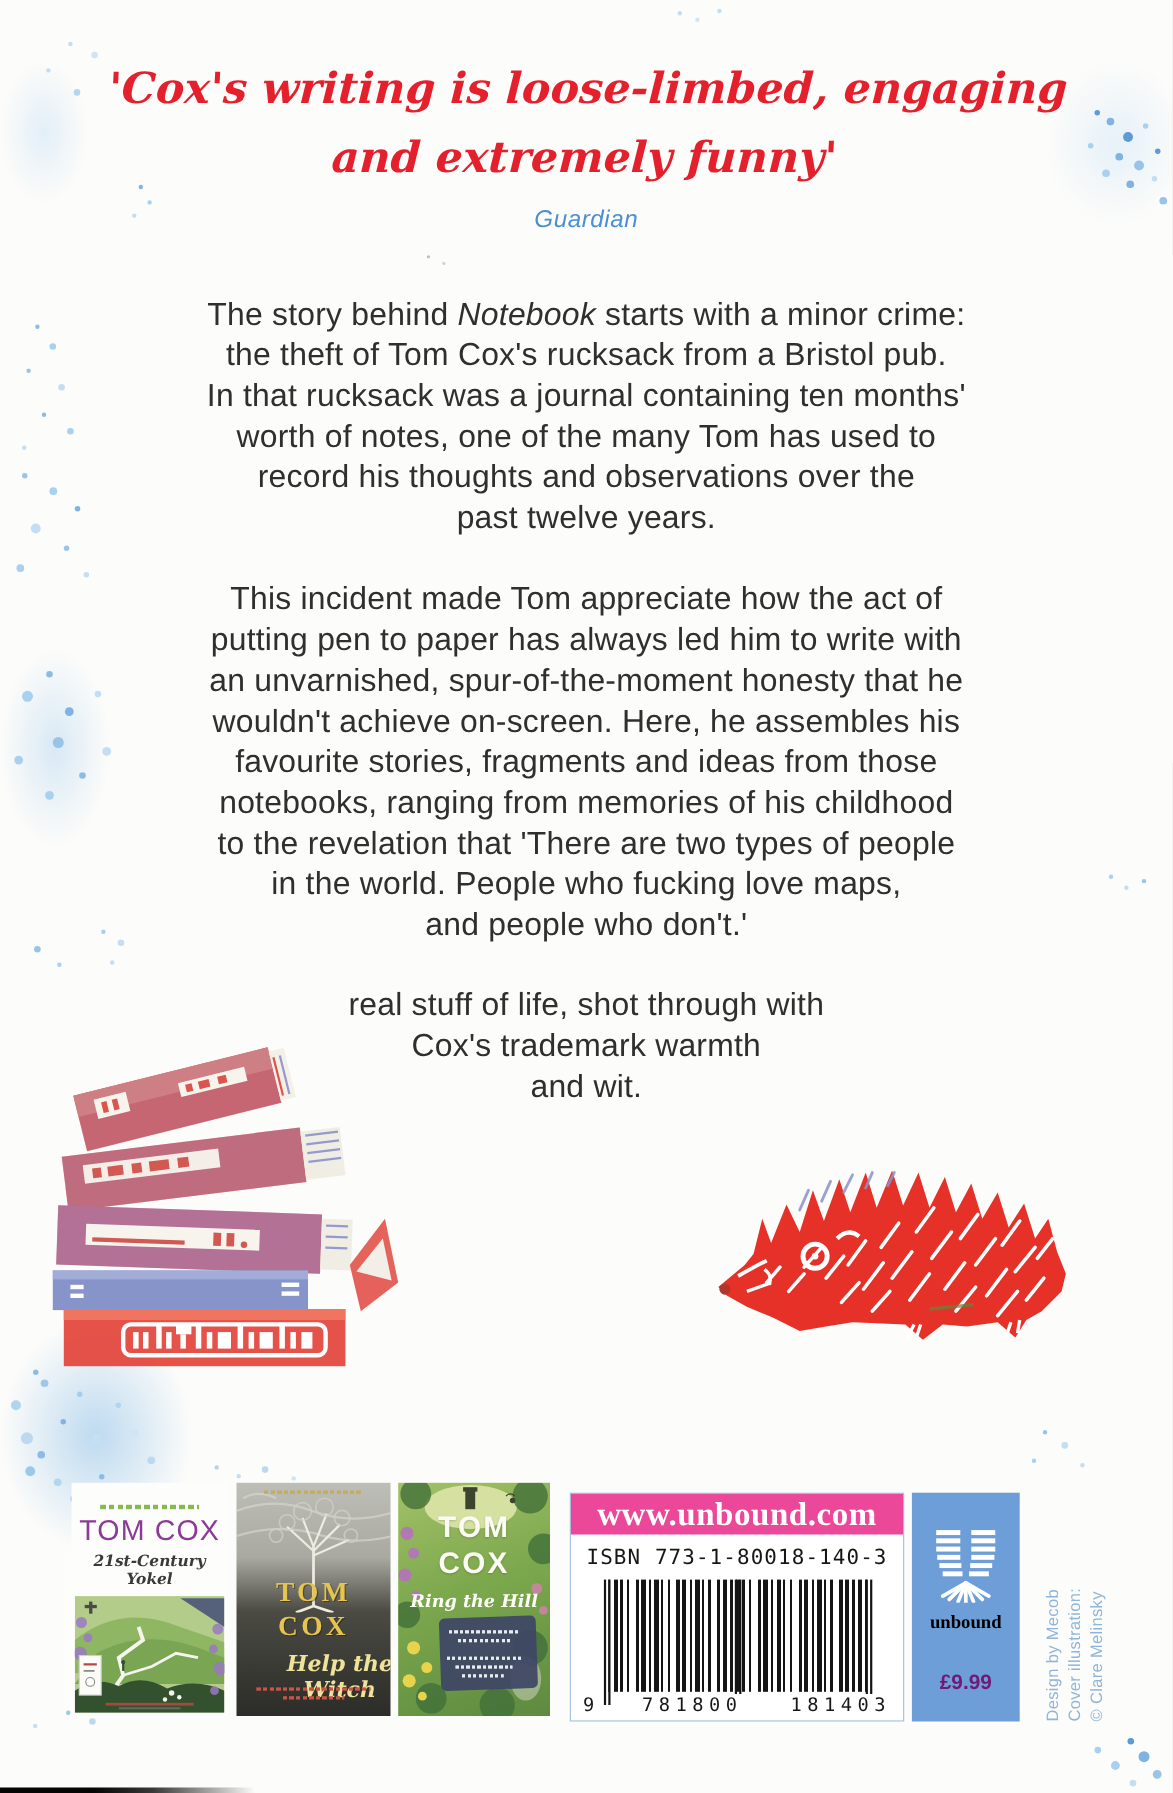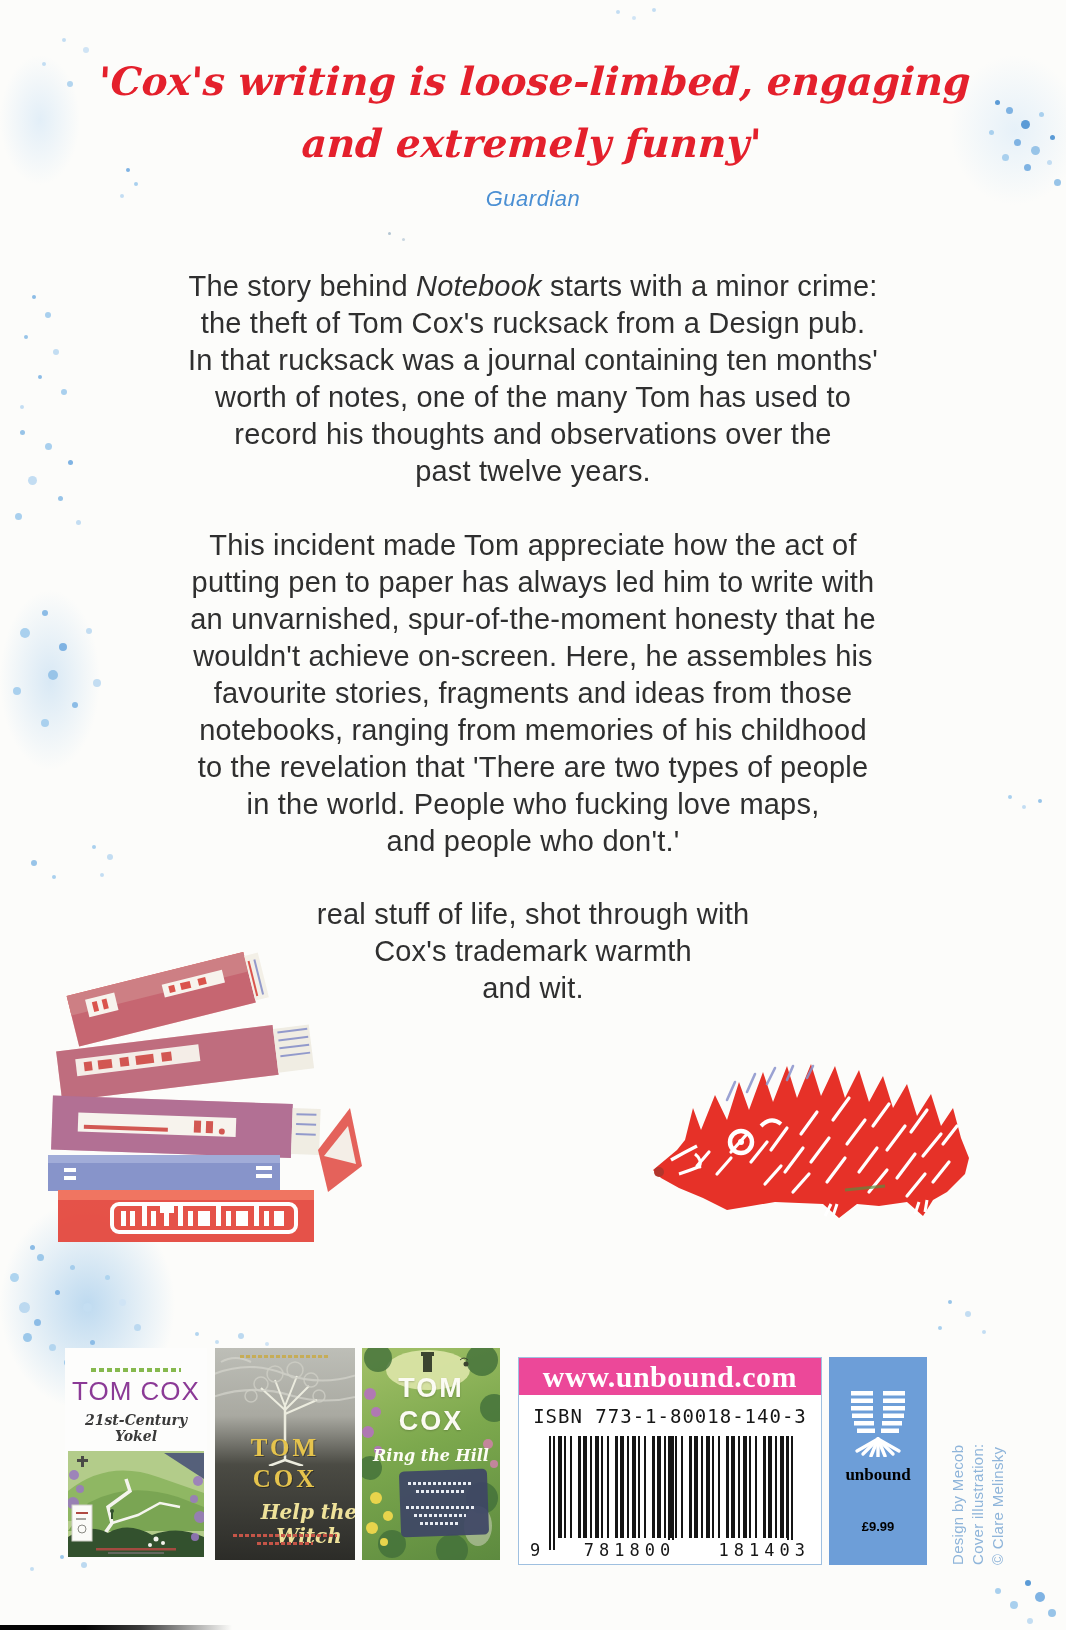--- a/index.html
+++ b/index.html
@@ -81,21 +81,21 @@
   .bp-digits{position:absolute;left:8px;right:8px;top:182px;display:flex;
     justify-content:space-between;font-family:"DejaVu Sans Mono",monospace;
     font-size:17px;color:#161616;background:transparent;}
   .bp-digits .grp{background:#ffffff;padding:0 3px;letter-spacing:5px;}
   
   #unbound-box{position:absolute;left:829px;top:1357px;width:98px;height:208px;background:#6d9ed8;}
   .ub-logo{position:absolute;left:22px;top:34px;}
   .ub-name{position:absolute;top:108px;width:100%;text-align:center;
     font-family:"Liberation Serif",serif;font-weight:700;font-size:17px;color:#000000;}
   .ub-price{position:absolute;top:162px;width:100%;text-align:center;
-    font-weight:700;font-size:13px;color:#000000;}
+    font-weight:700;font-size:19px;color:#701a75;}
   
   .credits{position:absolute;left:948px;top:1565px;width:152px;
     transform:rotate(-90deg);transform-origin:left top;
     font-size:15px;line-height:20px;color:#8fb5da;letter-spacing:.3px;}
 </style>
 </head>
 <body>
 
 <div id="page">
 
@@ -121,21 +121,21 @@
   <i class="sp" style="left:60px;top:1555px;width:4px;height:4px;background:#9cc8ea;box-shadow:22px 8px 0 1px #bcd9f0,-30px 12px 0 0 #c4def2;"></i>
 
   <div class="quote">
     <div class="ln">'Cox's writing is loose-limbed, engaging</div>
     <div class="ln">and extremely funny'</div>
   </div>
   <div class="attribution">Guardian</div>
 
   <div class="para" id="p1">
     <div class="ln"><span>The story behind </span><span class="ital">Notebook</span><span> starts with a minor crime:</span></div>
-    <div class="ln">the theft of Tom Cox's rucksack from a Design pub.</div>
+    <div class="ln">the theft of Tom Cox's rucksack from a Bristol pub.</div>
     <div class="ln">In that rucksack was a journal containing ten months'</div>
     <div class="ln">worth of notes, one of the many Tom has used to</div>
     <div class="ln">record his thoughts and observations over the</div>
     <div class="ln">past twelve years.</div>
   </div>
 
   <div class="para" id="p2">
     <div class="ln">This incident made Tom appreciate how the act of</div>
     <div class="ln">putting pen to paper has always led him to write with</div>
     <div class="ln">an unvarnished, spur-of-the-moment honesty that he</div>

